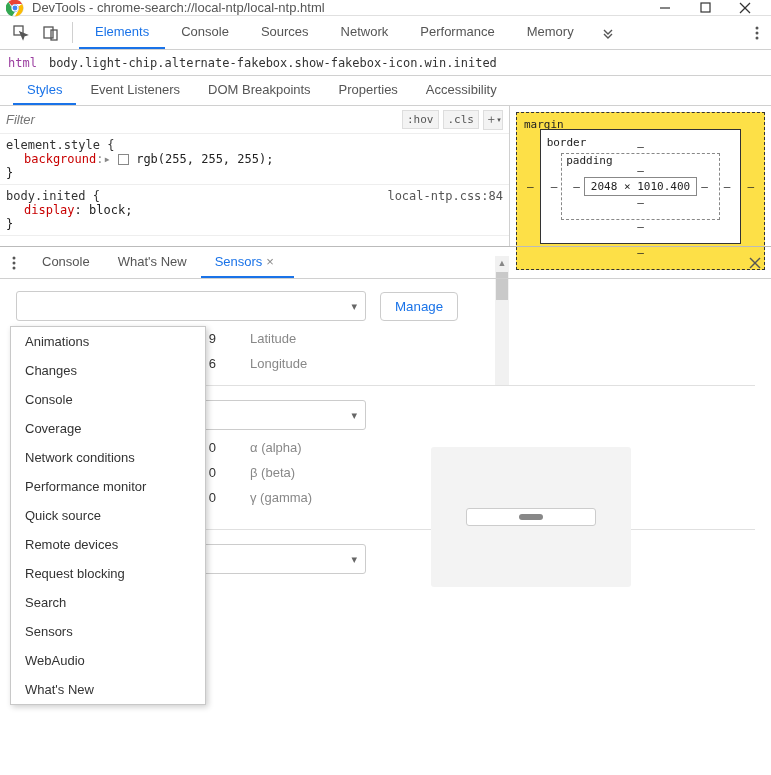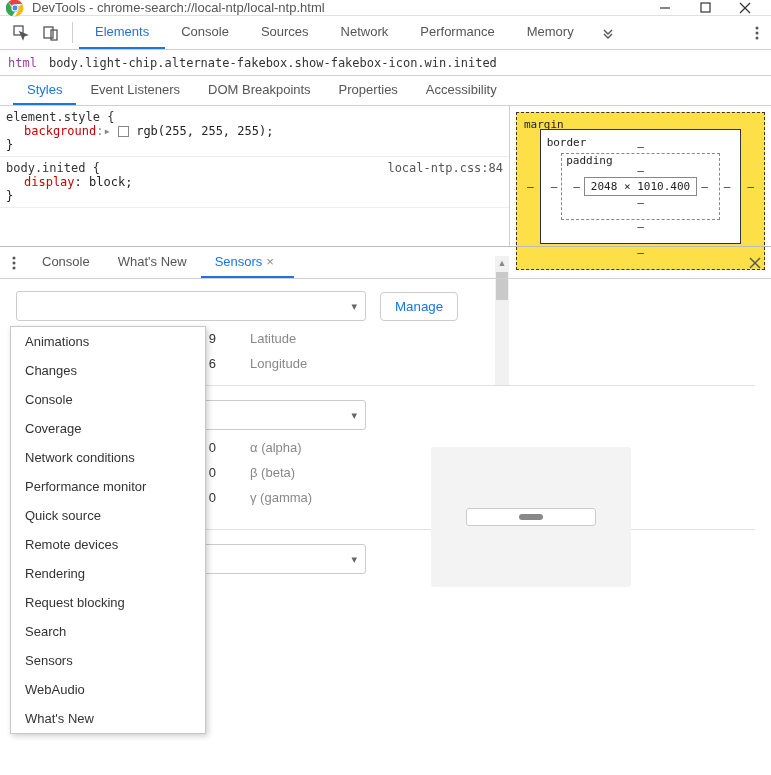--- a/index.html
+++ b/index.html
@@ -307,20 +307,26 @@
 <div class="styles-tabs">
   <div class="styles-tab active">Styles</div>
   <div class="styles-tab">Event Listeners</div>
   <div class="styles-tab">DOM Breakpoints</div>
   <div class="styles-tab">Properties</div>
   <div class="styles-tab">Accessibility</div>
 </div>
 
 <div class="styles-area">
   <div class="styles-left">
+    <div class="filter-row">
+      <input placeholder="Filter" style="">
+      <span class="hov-cls">:hov</span>
+      <span class="hov-cls">.cls</span>
+      <span class="plus-btn">＋<sub style="font-size:7px;">▾</sub></span>
+    </div>
     <div class="css-block mono">
       <div class="css-selector">element.style {</div>
       <div style="padding-left:18px;">
         <span class="css-prop">background</span><span class="arrow-ind">:▸</span>
         <span class="swatch"></span>
         <span class="css-val">rgb(255, 255, 255);</span>
       </div>
       <div>}</div>
     </div>
     <div class="css-block mono">
@@ -440,19 +446,18 @@
 
 <div class="popup-menu">
   <div class="popup-item">Animations</div>
   <div class="popup-item">Changes</div>
   <div class="popup-item">Console</div>
   <div class="popup-item">Coverage</div>
   <div class="popup-item">Network conditions</div>
   <div class="popup-item">Performance monitor</div>
   <div class="popup-item">Quick source</div>
   <div class="popup-item">Remote devices</div>
-  <div class="popup-item">Rendering</div>
   <div class="popup-item">Request blocking</div>
   <div class="popup-item">Search</div>
   <div class="popup-item">Sensors</div>
   <div class="popup-item">WebAudio</div>
   <div class="popup-item">What's New</div>
 </div>
 
 </body></html>

